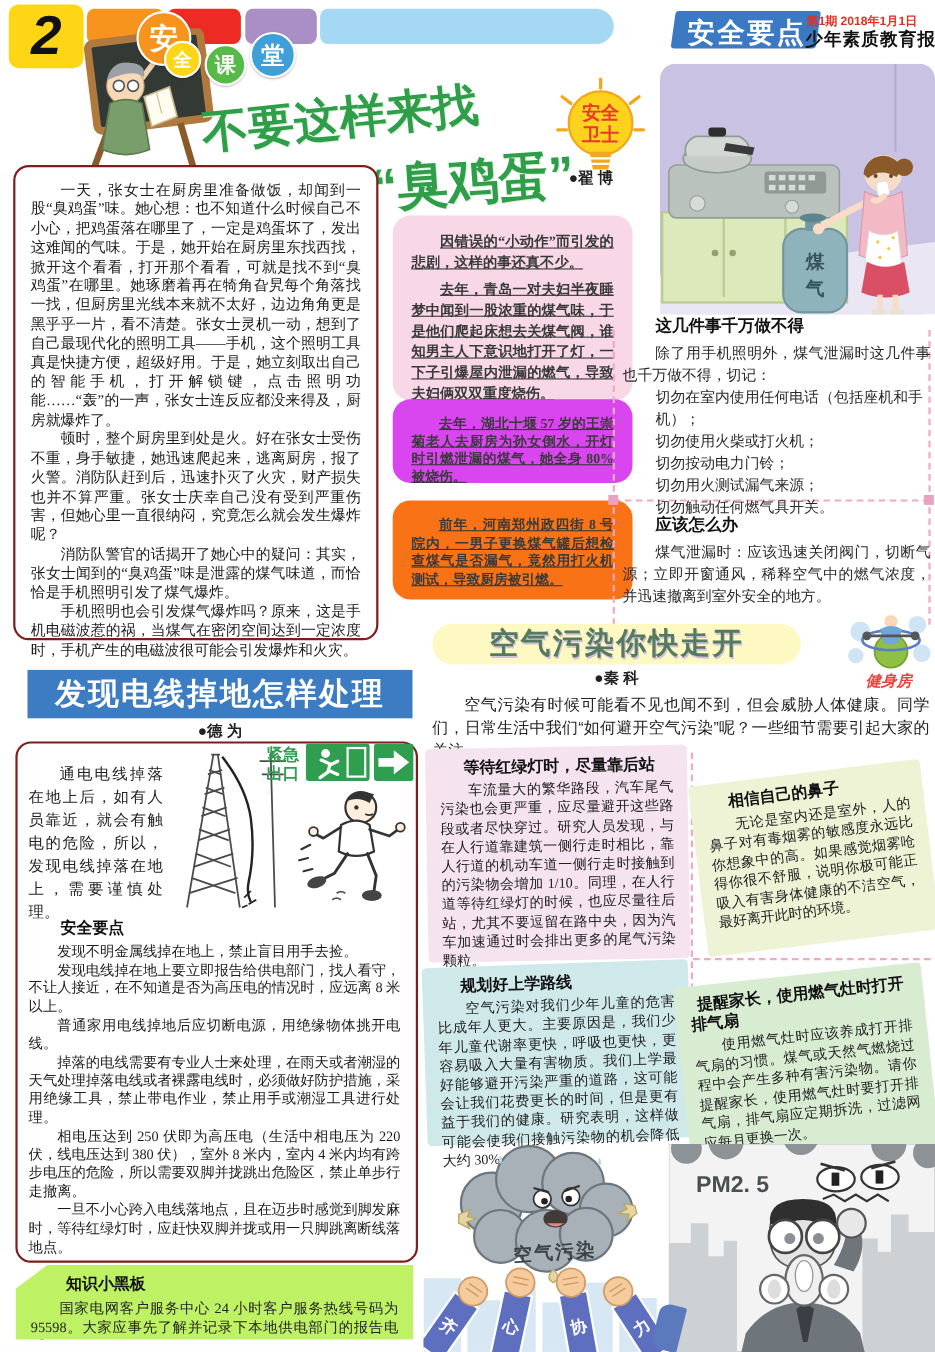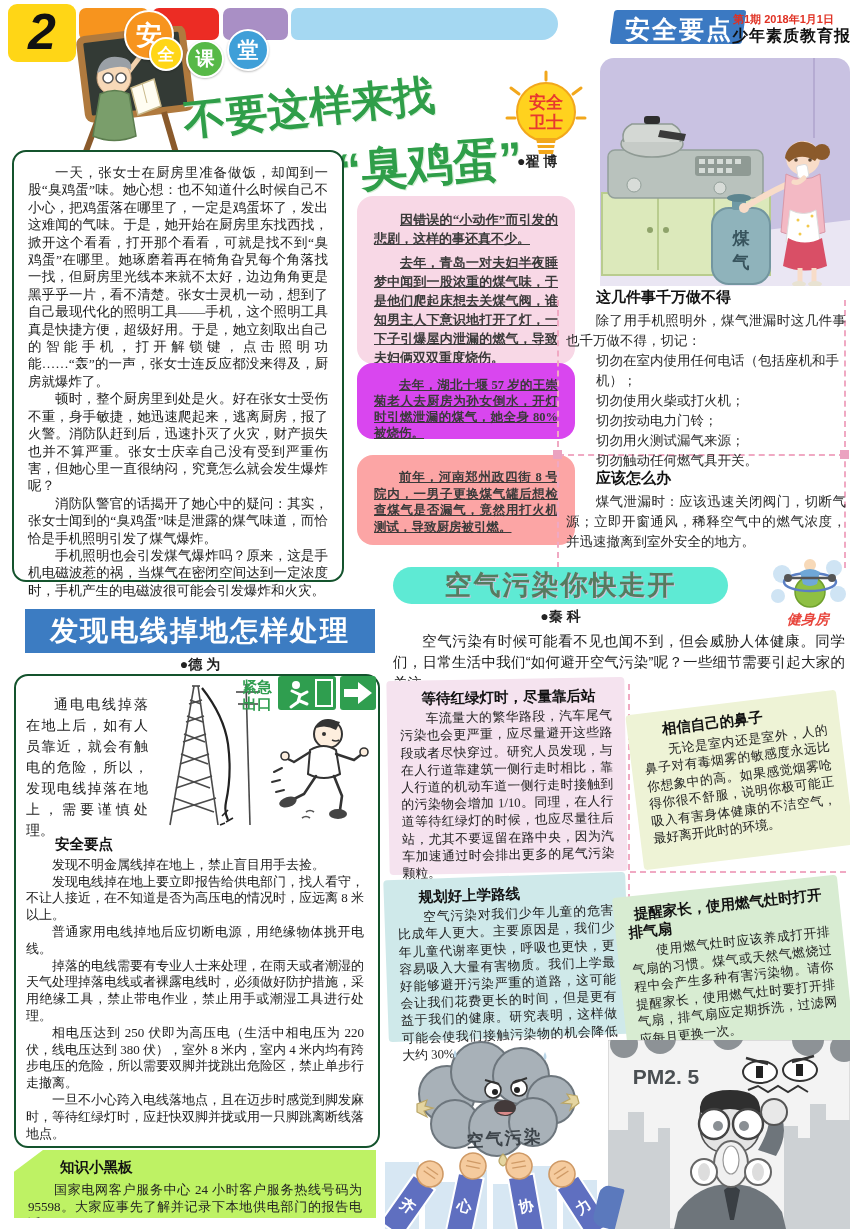--- a/index.html
+++ b/index.html
@@ -8,21 +8,21 @@
   .abs{position:absolute;}
   .serif{font-family:"Liberation Serif",serif;}
   .seg{position:absolute;top:8px;height:32px;border-radius:7px;}
   .pgnum{font-style:italic;font-weight:bold;font-size:50px;color:#111;line-height:56px;}
   .logo-circle{position:absolute;border-radius:50%;color:#fff;font-weight:bold;
        display:flex;align-items:center;justify-content:center;border:2px solid #fff;
        box-shadow:0 1px 2px rgba(0,0,0,.25);}
   .green-title{color:#2f9e49;font-weight:bold;white-space:nowrap;
        text-shadow:1px 1px 0 #d8efd8;}
   .author{font-weight:bold;font-size:14px;color:#222;}
-  .wavy-box{background:#fff;border:2px solid #14532d;border-radius:14px;}
+  .wavy-box{background:#fff;border:2px solid #7f1d1d;border-radius:14px;}
   .body-txt p{margin:0;text-indent:2em;text-align:justify;}
   .case-box{position:absolute;border-radius:16px;padding:9px 12px;
        font-family:"Liberation Serif",serif;font-weight:bold;color:#3a3a3a;}
   .case-box p{margin:5px;text-indent:2em;text-align:justify;text-decoration:underline;}
   .dash-v{position:absolute;border-left:2px dashed #f0a9c3;width:0;}
   .dash-h{position:absolute;border-top:2px dashed #f0a9c3;height:0;}
   .pink-sq{position:absolute;width:9px;height:9px;background:#eba2c0;}
   .sec-title{font-weight:bold;font-size:15px;color:#111;margin:0 0 4px 0;}
   .tip{position:absolute;border-radius:4px;padding:10px 13px;
        font-family:"Liberation Serif",serif;}
@@ -112,21 +112,21 @@
     <p>手机照明也会引发煤气爆炸吗？原来，这是手机电磁波惹的祸，当煤气在密闭空间达到一定浓度时，手机产生的电磁波很可能会引发爆炸和火灾。</p>
   </div>
 
   <div class="case-box" style="left:357px;top:196px;width:194px;height:150px;background:#f8d8e6;font-size:13px;line-height:19px;">
     <p>因错误的“小动作”而引发的悲剧，这样的事还真不少。</p>
     <p>去年，青岛一对夫妇半夜睡梦中闻到一股浓重的煤气味，于是他们爬起床想去关煤气阀，谁知男主人下意识地打开了灯，一下子引爆屋内泄漏的燃气，导致夫妇俩双双重度烧伤。</p>
   </div>
   <div class="case-box" style="left:357px;top:363px;width:194px;height:58px;background:#d946ef;font-size:12.5px;line-height:16px;">
     <p>去年，湖北十堰 57 岁的王崇菊老人去厨房为孙女倒水，开灯时引燃泄漏的煤气，她全身 80% 被烧伤。</p>
   </div>
-  <div class="case-box" style="left:357px;top:455px;width:194px;height:72px;background:#fca5a5;font-size:12.5px;line-height:16.5px;">
+  <div class="case-box" style="left:357px;top:455px;width:194px;height:72px;background:#f97316;font-size:12.5px;line-height:16.5px;">
     <p>前年，河南郑州政四街 8 号院内，一男子更换煤气罐后想检查煤气是否漏气，竟然用打火机测试，导致厨房被引燃。</p>
   </div>
 
   <div class="dash-v" style="left:557px;top:300px;height:268px;"></div>
   <div class="dash-v" style="left:844px;top:300px;height:268px;"></div>
   <div class="dash-h" style="left:558px;top:454px;width:287px;"></div>
   <div class="pink-sq" style="left:553px;top:450px;"></div>
   <div class="pink-sq" style="left:840px;top:450px;"></div>
 
   <div class="abs" style="left:600px;top:58px;">
@@ -195,21 +195,21 @@
     <div style="padding-left:30px;">切勿使用火柴或打火机；</div>
     <div style="padding-left:30px;">切勿按动电力门铃；</div>
     <div style="padding-left:30px;">切勿用火测试漏气来源；</div>
     <div style="padding-left:30px;">切勿触动任何燃气具开关。</div>
   </div>
   <div class="abs" style="left:566px;top:468px;width:280px;font-size:13.5px;line-height:20px;color:#2a2a2a;">
     <div class="sec-title" style="margin-left:30px;">应该怎么办</div>
     <div style="text-indent:2.2em;text-align:justify;">煤气泄漏时：应该迅速关闭阀门，切断气源；立即开窗通风，稀释空气中的燃气浓度，并迅速撤离到室外安全的地方。</div>
   </div>
 
-  <div class="abs" style="left:393px;top:567px;width:335px;height:37px;background:#5eead4;border-radius:19px;text-align:center;">
+  <div class="abs" style="left:393px;top:567px;width:335px;height:37px;background:#fef9c3;border-radius:19px;text-align:center;">
     <span style="color:#567a5f;font-weight:bold;font-size:27px;line-height:37px;letter-spacing:2px;text-shadow:1px 1px 0 #cfc2da;">空气污染你快走开</span>
   </div>
   <div class="abs author" style="left:393px;top:608px;width:335px;text-align:center;">●秦  科</div>
 
   <div class="abs" style="left:768px;top:552px;">
     <svg width="80" height="60" viewBox="0 0 80 60">
       <g fill="#cfe4f4">
           <circle cx="14" cy="22" r="9"></circle>
           <circle cx="66" cy="16" r="8"></circle>
           <circle cx="70" cy="42" r="8"></circle>

